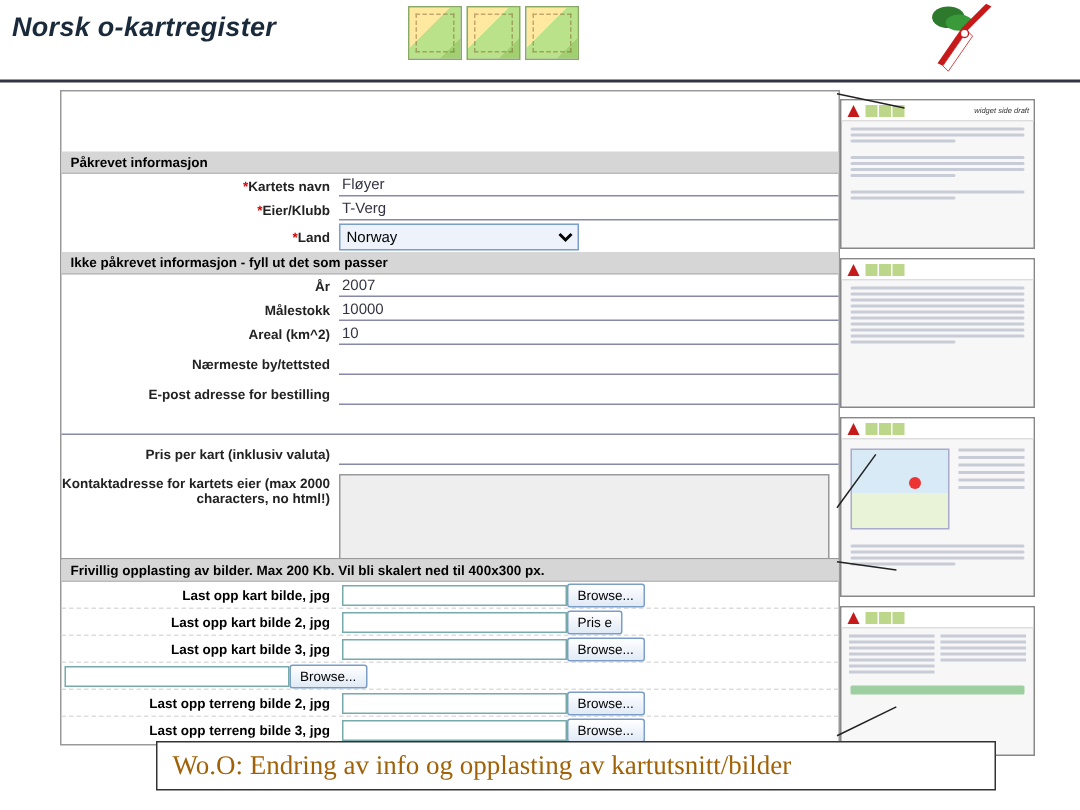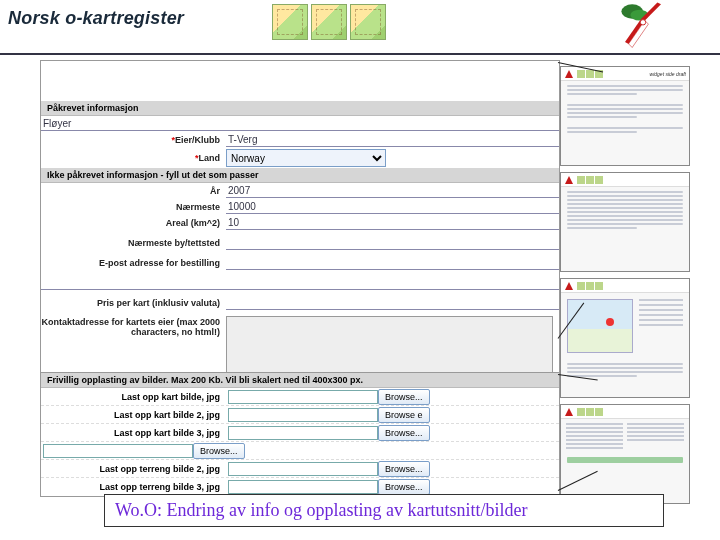--- a/index.html
+++ b/index.html
@@ -62,21 +62,21 @@
   .pv3 .sidelines { position:absolute; right:6px; top:6px; width:44px; }
   .pv3 .sidelines i { display:block; height:2px; background:#c8ccd6; margin-bottom:3px; }
   .pv4 .cols { display:flex; padding:4px 5px; gap:4px; }
   .pv4 .cols div { flex:1; }
   .pv4 .cols i { display:block; height:2px; background:#c8ccd6; margin-bottom:2px; }
 
   
   .line { position:absolute; background:#222; height:1px; transform-origin:left center; z-index:5; }
 
   
-  .caption { position: absolute; left: 104px; top: 494px; width: 560px; border: 1px solid #333; background: #fff; padding: 5px 10px; font-family: "Times New Roman", serif; font-size: 18px; color: #6d28d9; }
+  .caption { position: absolute; left: 104px; top: 494px; width: 560px; border: 1px solid #333; background: #fff; padding: 5px 10px; font-family: "Times New Roman", serif; font-size: 18px; color: #a16207; }
 
 </style>
 </head>
 <body>
 
 <div class="header">
   <div class="header-title">Norsk o-kartregister</div>
   <div class="header-thumbs">
     <div class="thumb"></div>
     <div class="thumb"></div>
@@ -89,39 +89,40 @@
     <polygon points="32,20 50,2 46,0 28,18" fill="#c61a1a"></polygon>
     <polygon points="14,46 32,20 36,24 18,50" fill="#fff" stroke="#c61a1a" stroke-width="0.6"></polygon>
     <circle cx="30" cy="22" r="3" fill="#fff" stroke="#c61a1a"></circle>
   </svg>
 </div>
 
 <div class="panel">
   <div class="subhead req">Påkrevet informasjon</div>
 
   <div class="row">
+    <div class="lbl"><span class="star">*</span><span>Kartets navn</span></div>
     <div class="val"><input type="text" value="Fløyer" style=""></div>
   </div>
   <div class="row">
     <div class="lbl"><span class="star">*</span><span>Eier/Klubb</span></div>
     <div class="val"><input type="text" value="T-Verg" style=""></div>
   </div>
   <div class="row">
     <div class="lbl"><span class="star">*</span><span>Land</span></div>
     <div class="val"><select class="med"><option>Norway</option></select></div>
   </div>
 
   <div class="subhead">Ikke påkrevet informasjon - fyll ut det som passer</div>
 
   <div class="row">
     <div class="lbl">År</div>
     <div class="val"><input class="short" type="text" value="2007" style=""></div>
   </div>
   <div class="row">
-    <div class="lbl">Nærmeste</div>
+    <div class="lbl">Målestokk</div>
     <div class="val"><input class="short" type="text" value="10000" style=""></div>
   </div>
   <div class="row">
     <div class="lbl">Areal (km^2)</div>
     <div class="val"><input class="short" type="text" value="10" style=""></div>
   </div>
   <div class="gap"></div>
   <div class="row">
     <div class="lbl">Nærmeste by/tettsted</div>
     <div class="val"><input type="text" value="" style=""></div>
@@ -153,21 +154,21 @@
     <div class="lbl2">Last opp kart bilde, jpg</div>
     <div class="filebox">
         <div class="fileinput"></div>
         <button class="browse">Browse...</button>
       </div>
   </div>
   <div class="urow">
     <div class="lbl2">Last opp kart bilde 2, jpg</div>
     <div class="filebox">
         <div class="fileinput"></div>
-        <button class="browse">Browse e</button>
+        <button class="browse">Pris e</button>
       </div>
   </div>
   <div class="urow">
     <div class="lbl2">Last opp kart bilde 3, jpg</div>
     <div class="filebox">
         <div class="fileinput"></div>
         <button class="browse">Browse...</button>
       </div>
   </div>
   <div class="urow">

